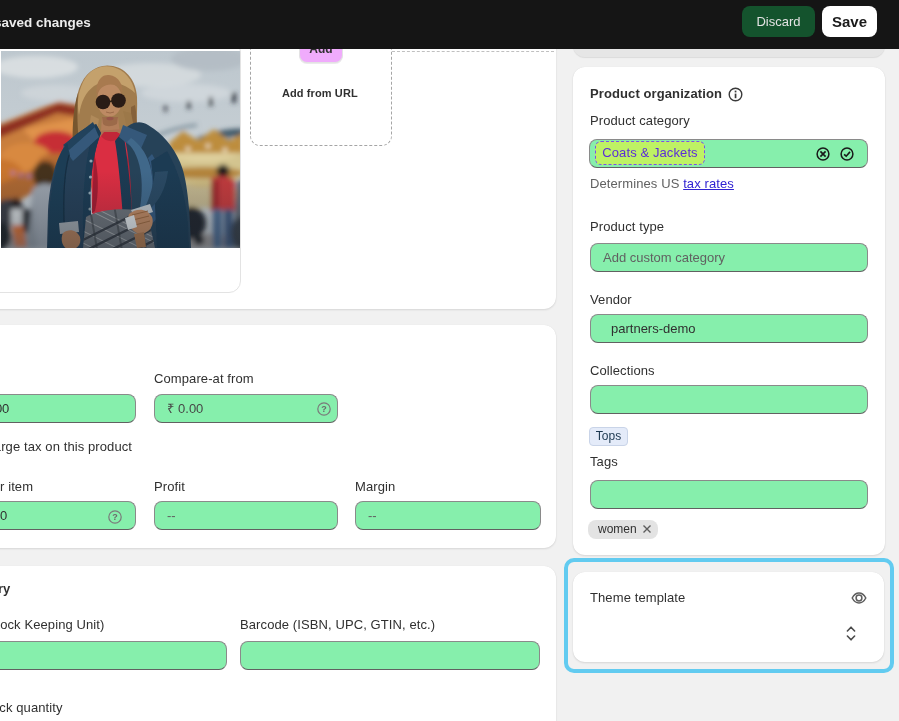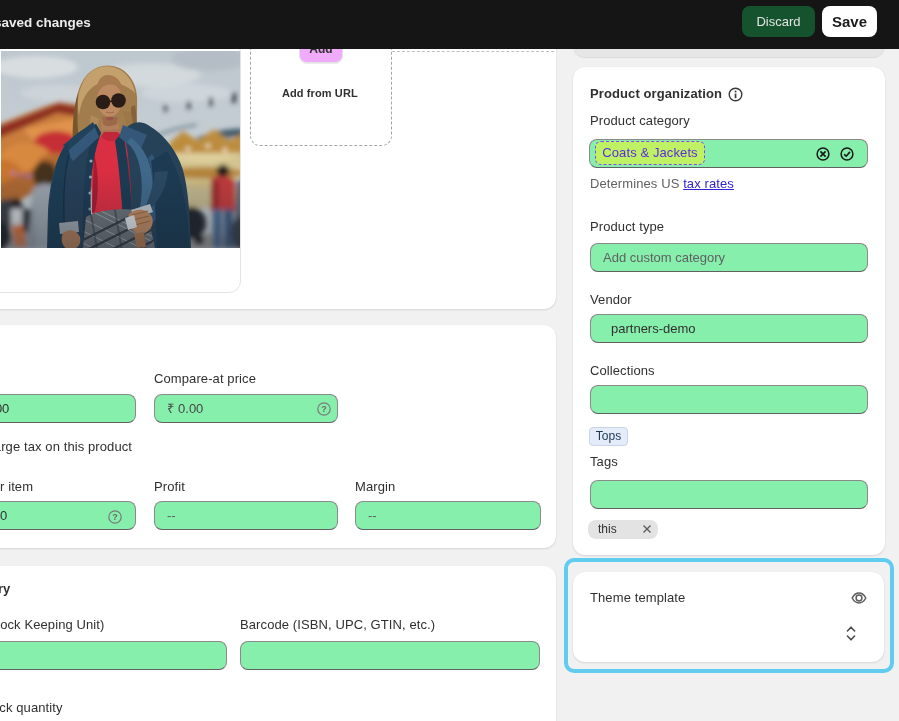--- a/index.html
+++ b/index.html
@@ -192,21 +192,21 @@
 
   <div class="abs" style="left:250px; top:40px; width:142px; height:106px;
        border:1px dashed #a5a5a5; border-radius:10px;"></div>
   <div class="abs" style="left:392px; top:51px; width:162px; border-top:1px dashed #c0c0c0;"></div>
   <div class="abs" style="left:299px; top:36px; width:44px; height:27px; background:#f0abfc;
        border:1px solid #e3e3e3; border-radius:8px; box-shadow:0 1px 0 rgba(0,0,0,.08);
        text-align:center; line-height:25px; font-weight:700; font-size:12px; color:#303030;">Add</div>
   <div class="lbl bold" style="left:282px; top:86px; font-size:11px;">Add from URL</div>
 
   <div class="card" style="left:-200px; top:325px; width:756px; height:223px;"></div>
-  <div class="lbl" style="left:154px; top:371.5px;">Compare-at price</div>
+  <div class="lbl" style="left:154px; top:371.5px;">Compare-at from</div>
   <div class="inp" style="left:-200px; top:394px; width:336px; height:29px;">
     <span class="abs" style="left:172px; top:0;">₹&nbsp;0.00</span>
   </div>
   <div class="inp" style="left:154px; top:394px; width:184px; height:29px;">
     <span class="abs" style="left:12px; top:0; color:#474747;">₹&nbsp;0.00</span>
   </div>
   <div class="lbl" style="left:-23px; top:440px;">Charge tax on this product</div>
   <div class="lbl" style="left:-45.5px; top:480px;">Cost per item</div>
   <div class="lbl" style="left:154px; top:480px;">Profit</div>
   <div class="lbl" style="left:355px; top:480px;">Margin</div>
@@ -249,21 +249,21 @@
   </div>
   <div class="lbl" style="left:590px; top:364px;">Collections</div>
   <div class="inp" style="left:590px; top:385px; width:278px; height:29px;"></div>
   <div class="abs" style="left:589px; top:427px; width:39px; height:19px; background:#e4ebf9;
        border:1px solid #c9d4e8; border-radius:4px; color:#1c3850; text-align:center;
        line-height:17px; font-size:12px;">Tops</div>
   <div class="lbl" style="left:590px; top:455px;">Tags</div>
   <div class="inp" style="left:590px; top:480px; width:278px; height:29px;"></div>
   <div class="abs" style="left:588px; top:520px; width:70px; height:19px; background:#e3e3e3;
        border-radius:8px; color:#303030; font-size:12px; line-height:19px;">
-    <span style="margin-left:10px;">this</span>
+    <span style="margin-left:10px;">women</span>
   </div>
 
   <div class="abs" style="left:564px; top:558px; width:330px; height:115px;
        border:4px solid #62cbf0; border-radius:10px;"></div>
   <div class="card" style="left:573px; top:572px; width:311px; height:90px;"></div>
   <div class="lbl" style="left:590px; top:590.5px;">Theme template</div>
 
   <svg class="abs" style="left:728px; top:87px;" width="15" height="15" viewBox="0 0 15 15">
     <circle cx="7.5" cy="7.5" r="6.3" fill="none" stroke="#3a3a3a" stroke-width="1.4"></circle>
     <rect x="6.7" y="6.6" width="1.7" height="4.6" fill="#3a3a3a"></rect>

